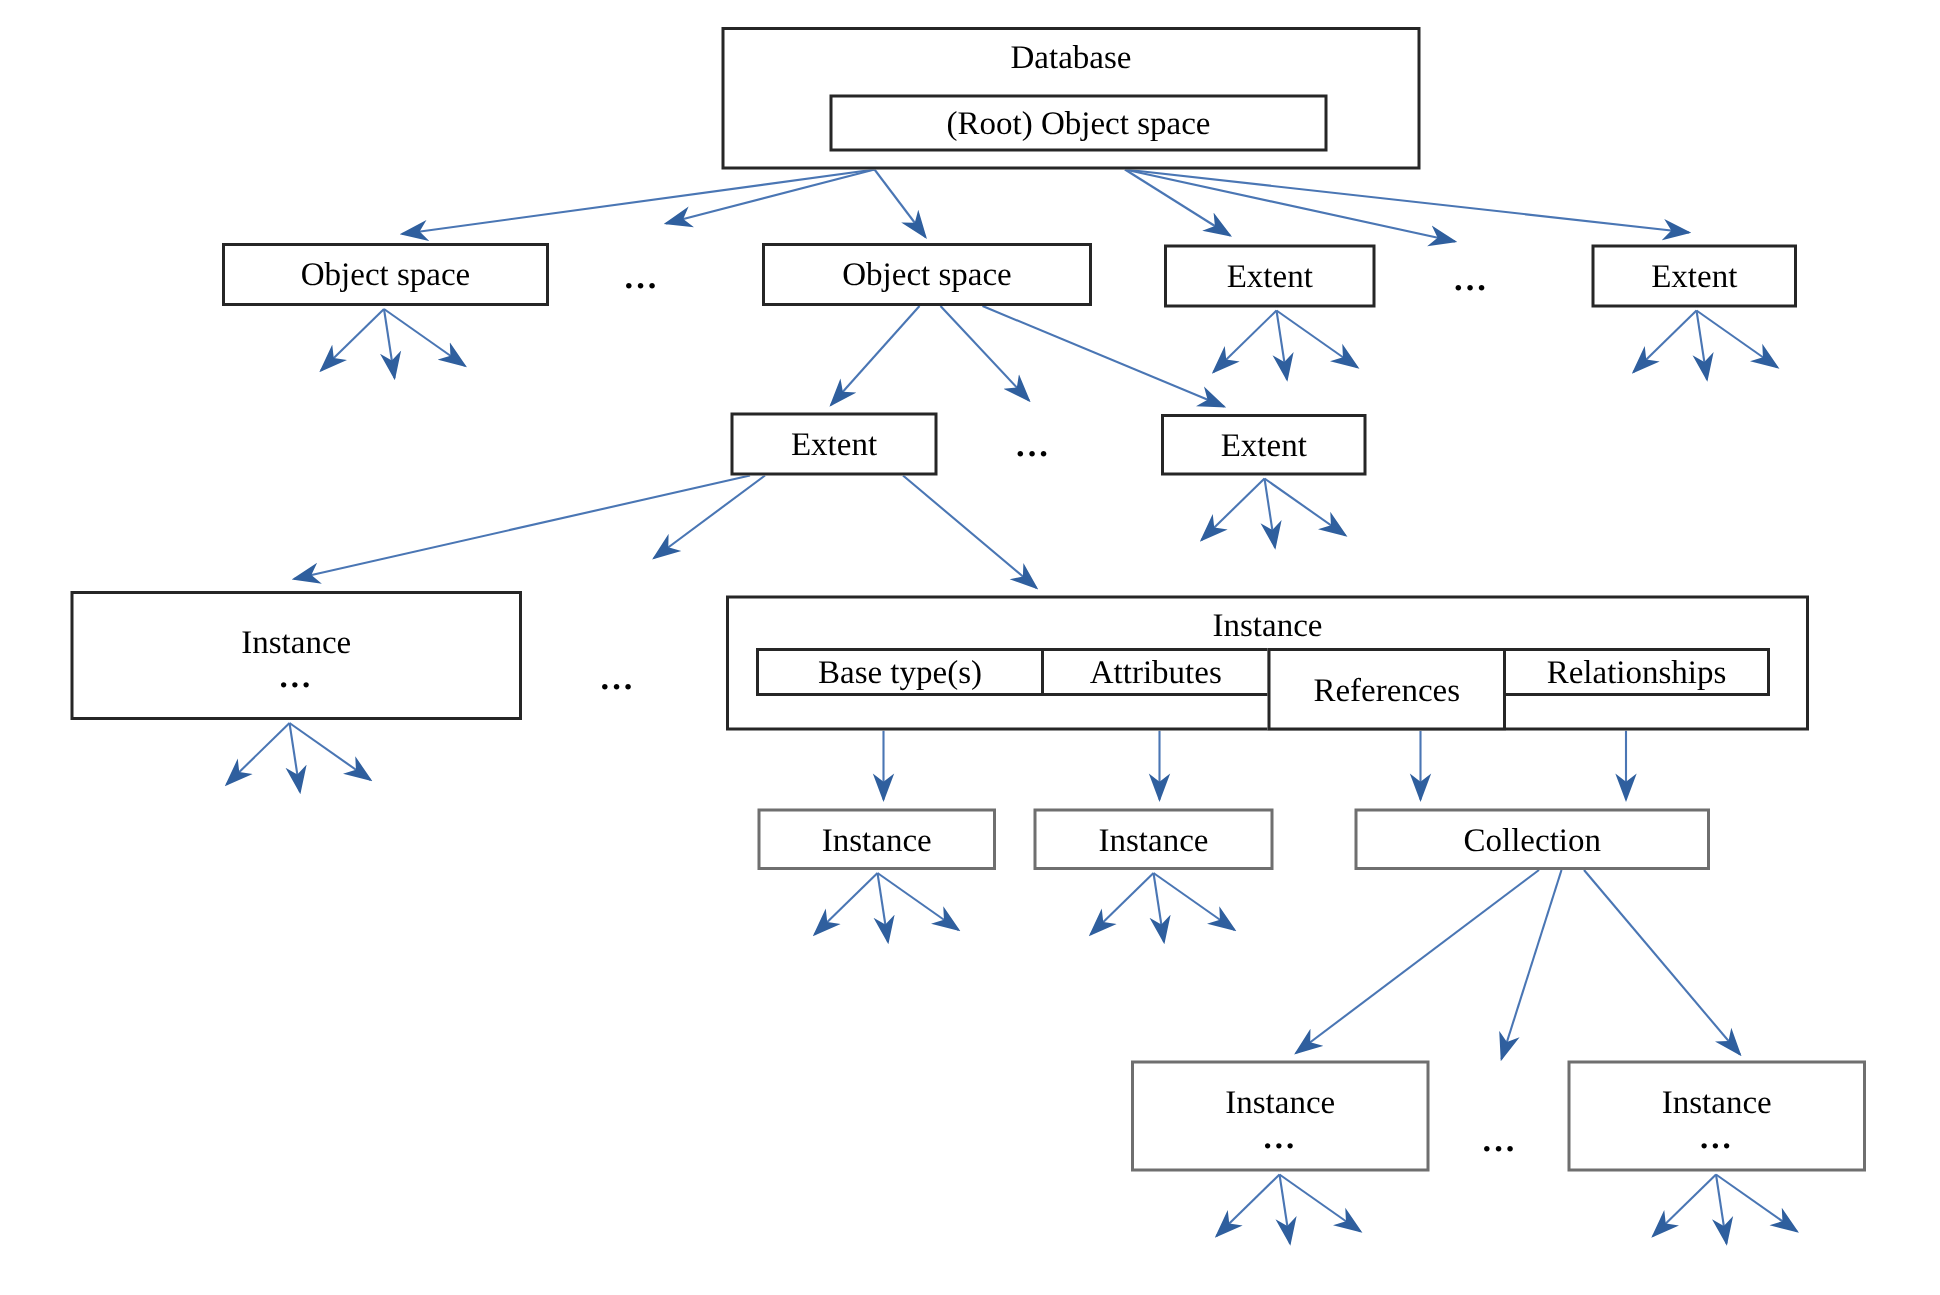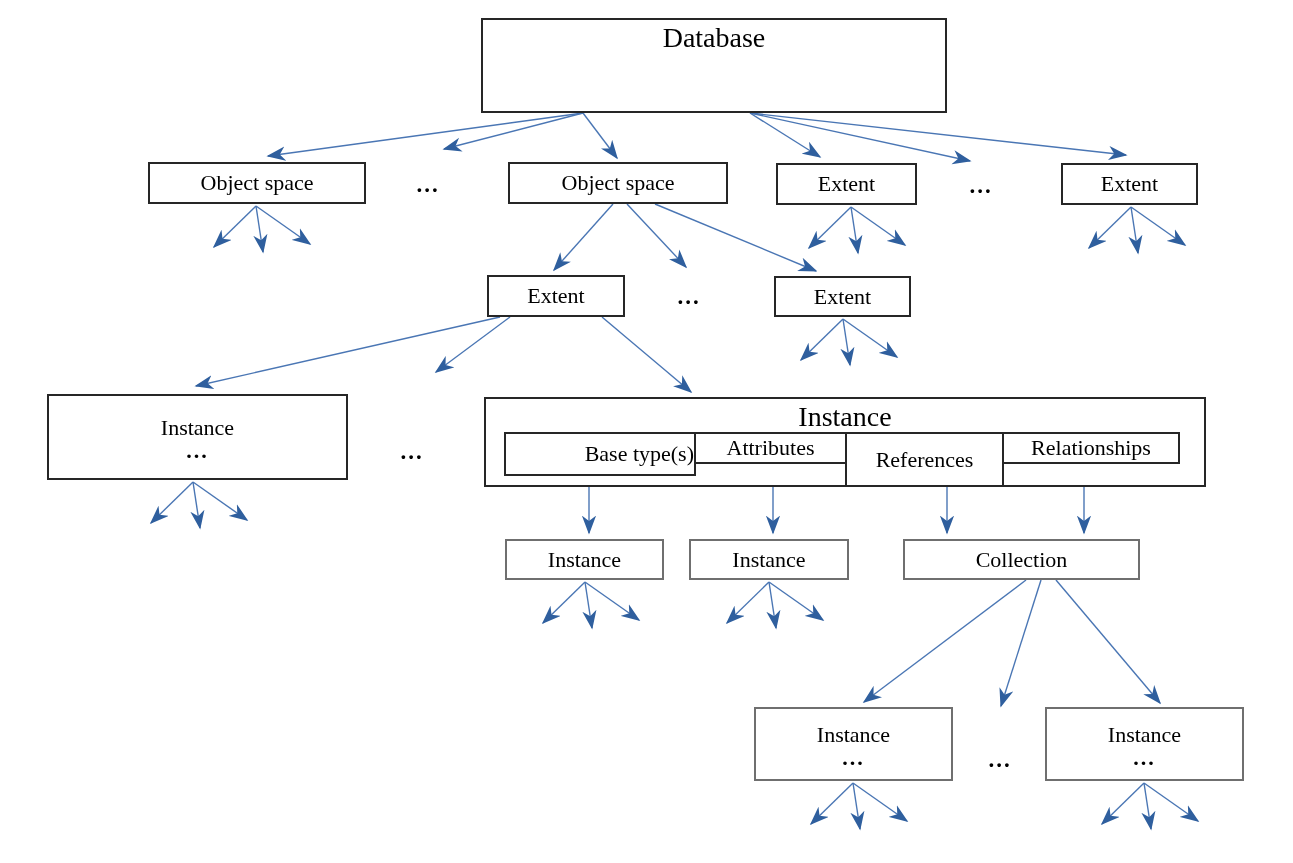--- a/index.html
+++ b/index.html
@@ -23,21 +23,21 @@
     font-size:22px;
     line-height:1.15;
     white-space:nowrap;
   }
   .node.gray{border-color:#6f6f6f;}
   .node.twoline{flex-direction:column;justify-content:center;gap:2px;}
   .node .sub{font-weight:700;font-size:22px;letter-spacing:2px;line-height:0.8;}
   .bigtitle{
     position:absolute;left:0;right:0;top:2px;height:32px;
     display:flex;align-items:center;justify-content:center;
-    font-size:28px;
+    font-size:22px;
   }
   .dots{
     position:absolute;
     width:64px;height:30px;
     display:flex;align-items:center;justify-content:center;
     font-size:23px;font-weight:700;letter-spacing:2px;
   }
 </style>
 </head>
 <body>
@@ -96,20 +96,23 @@
         <line x1="853" y1="783" x2="907" y2="821" stroke="#4a76b4" stroke-width="1.4" marker-end="url(#arrowhead)"></line>
         <line x1="1144" y1="783" x2="1102" y2="824" stroke="#4a76b4" stroke-width="1.4" marker-end="url(#arrowhead)"></line>
         <line x1="1144" y1="783" x2="1151" y2="829" stroke="#4a76b4" stroke-width="1.4" marker-end="url(#arrowhead)"></line>
         <line x1="1144" y1="783" x2="1198" y2="821" stroke="#4a76b4" stroke-width="1.4" marker-end="url(#arrowhead)"></line>
       </g>
   </svg>
 
   <div class="node" style="left:481px;top:18px;width:466px;height:95px;align-items:flex-start;">
     <div class="bigtitle">Database</div>
   </div>
+  <div class="node" style="left:553px;top:63px;width:332px;height:38px;">
+    <span>(Root) Object space</span>
+  </div>
 
   <div class="node" style="left:148px;top:162px;width:218px;height:42px;">
     <span>Object space</span>
   </div>
   <div class="dots" style="left:396px;top:170px;">...</div>
   <div class="node" style="left:508px;top:162px;width:220px;height:42px;">
     <span>Object space</span>
   </div>
   <div class="node" style="left:776px;top:163px;width:141px;height:42px;">
     <span>Extent</span>
@@ -129,21 +132,21 @@
 
   <div class="node twoline" style="left:47px;top:394px;width:301px;height:86px;">
     <span>Instance</span>
     <span class="sub">...</span>
   </div>
   <div class="dots" style="left:380px;top:437px;">...</div>
 
   <div class="node" style="left:484px;top:397px;width:722px;height:90px;">
     <div class="bigtitle">Instance</div>
   </div>
-  <div class="node" style="left:504px;top:432px;width:192px;height:44px;justify-content:flex-end;">
+  <div class="node" style="left:504px;top:432px;width:192px;height:32px;">
     <span>Base type(s)</span>
   </div>
   <div class="node" style="left:694px;top:432px;width:153px;height:32px;">
     <span>Attributes</span>
   </div>
   <div class="node" style="left:845px;top:432px;width:159px;height:55px;">
     <span>References</span>
   </div>
   <div class="node" style="left:1002px;top:432px;width:178px;height:32px;text-align:right;">
     <span>Relationships</span>

